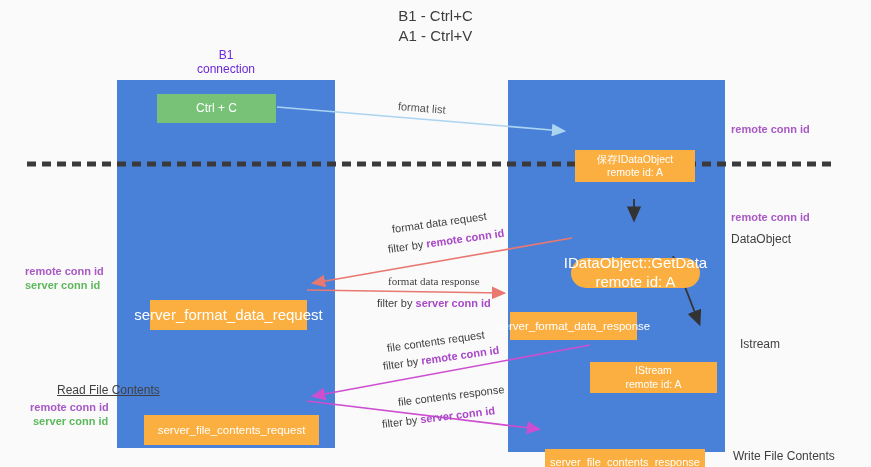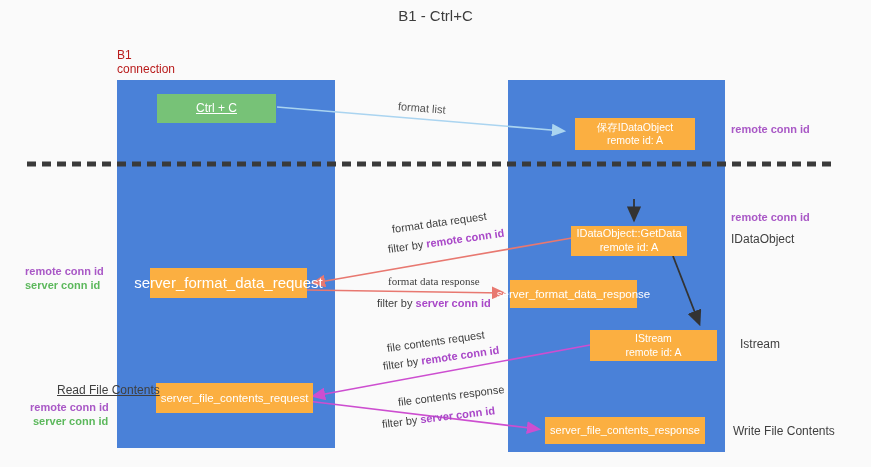--- a/index.html
+++ b/index.html
@@ -15,24 +15,24 @@
     position: absolute;
     left: 0; top: 6px;
     width: 871px;
     text-align: center;
     font-size: 15px;
     line-height: 1.3;
     color: #3d3d3d;
   }
   .col-header {
     position: absolute;
-    text-align: left;
+    text-align: center;
     font-size: 12px;
     line-height: 1.15;
-    color: #b91c1c;
+    color: #6d28d9;
   }
   #col-header-left { left: 117px; top: 49px; width: 218px; }
   #col-header-right { left: 508px; top: 47px; width: 217px; }
   .column {
     position: absolute;
     background: #4a81d8;
   }
   #col-left  { left: 117px; top: 80px; width: 218px; height: 368px; }
   #col-right { left: 508px; top: 80px; width: 217px; height: 372px; }
   svg.overlay {
@@ -43,29 +43,29 @@
   .node {
     position: absolute;
     display: flex;
     align-items: center;
     justify-content: center;
     text-align: center;
     color: #fff;
     line-height: 1.25;
   }
   .node.green  { background: #77c277; }
-  .node.orange { background: #fbaf41; }
-  #ctrl-c      { left:157px; top:94px;  width:119px; height:29px; font-size:12px;text-decoration:underline; }
+  .node.orange { background: #fbaf41; margin-top: 32px; }
+  #ctrl-c      { left:157px; top:94px;  width:119px; height:29px; font-size:12px; }
   #save-obj    { left:575px; top:118px; width:120px; height:32px; font-size:10.5px; }
   #ctrl-v      { left:576px; top:171px; width:118px; height:28px; font-size:12px; }
-  #getdata     { left:571px; top:226px; width:116px; height:30px; font-size:11px; }
+  #getdata     { left:571px; top:226px; width:129px; height:30px; font-size:15px;border-radius:15px; }
   #sfd-req     { left:150px; top:268px; width:157px; height:30px; font-size:15px; }
   #sfd-resp    { left:510px; top:280px; width:127px; height:28px; font-size:11.5px; }
   #istream-box { left:590px; top:330px; width:127px; height:31px; font-size:10.5px; }
-  #sfc-req     { left:156px; top:383px; width:157px; height:30px; font-size:11.5px; }
+  #sfc-req     { left:144px; top:383px; width:175px; height:30px; font-size:11.5px; }
   #sfc-resp    { left:545px; top:417px; width:160px; height:27px; font-size:11px;text-align:center; }
   .side-label { position: absolute; white-space: nowrap; }
   .lbl-purple { color:#a958c6; font-weight:bold; font-size:11px; }
   .lbl-green  { color:#5cb85c; font-weight:bold; font-size:11px; }
   .lbl-dark   { color:#3f3f3f; font-size:12px; }
   .arrow-label {
     position: absolute;
     white-space: nowrap;
     font-size: 11px;
     color: #3f3f3f;
@@ -75,20 +75,21 @@
   .rot-neg7 { transform: rotate(-7deg); transform-origin: left center; }
   .rot-pos4 { transform: rotate(4.5deg); transform-origin: left center; }
 </style>
 </head>
 <body>
 
 <div id="stage">
 
   <div class="title">
     <div>B1 - Ctrl+C</div>
+    <div>A1 - Ctrl+V</div>
   </div>
 
   <div class="col-header" id="col-header-left">
     <div>B1</div>
     <div>connection</div>
   </div>
 
   <div class="column" id="col-left"></div>
   <div class="column" id="col-right"></div>
 
@@ -162,23 +163,23 @@
   <div class="node orange" id="sfc-req">
     <span>server_file_contents_request</span>
   </div>
 
   <div class="node orange" id="sfc-resp">
     <span>server_file_contents_response</span>
   </div>
 
   <div class="side-label lbl-purple" style="left:731px; top:123px;">remote conn id</div>
   <div class="side-label lbl-purple" style="left:731px; top:211px;">remote conn id</div>
-  <div class="side-label lbl-dark" style="left:731px; top:232px;">IDataObject</div>
+  <div class="side-label lbl-dark" style="left:731px; top:232px;">DataObject</div>
   <div class="side-label lbl-dark" style="left:740px; top:337px;">Istream</div>
-  <div class="side-label lbl-dark" style="left:733px; top:424px;">Write File Contents</div>
+  <div class="side-label lbl-dark" style="left:733px; top:449px;">Write File Contents</div>
 
   <div class="side-label lbl-purple" style="left:25px; top:265px;">remote conn id</div>
   <div class="side-label lbl-green" style="left:25px; top:279px;">server conn id</div>
   <div class="side-label lbl-dark" style="left:57px; top:383px;text-decoration:underline;">Read File Contents</div>
   <div class="side-label lbl-purple" style="left:30px; top:401px;">remote conn id</div>
   <div class="side-label lbl-green" style="left:33px; top:415px;">server conn id</div>
 
   <div class="arrow-label rot-pos4" style="left:398px; top:100px; color:#555;">format list</div>
 
   <div class="arrow-label rot-neg8" style="left:392px; top:223px;">format data request</div>

